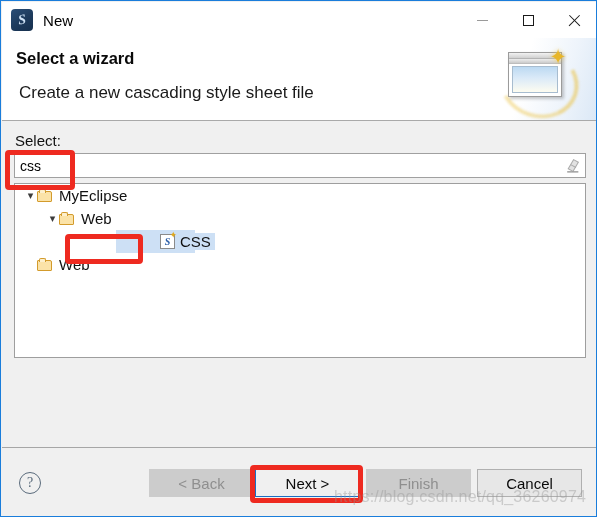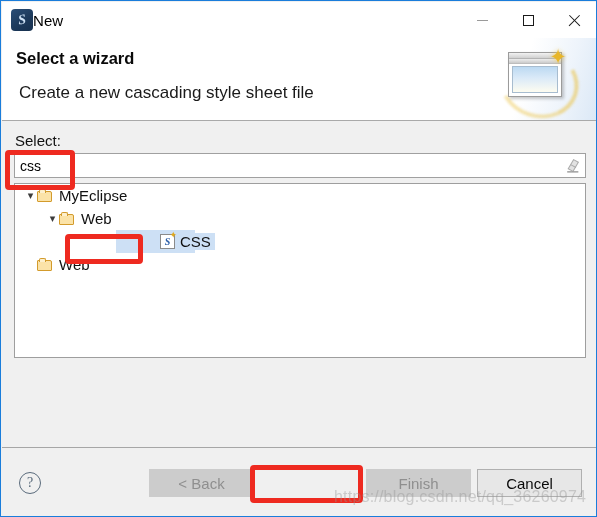--- a/index.html
+++ b/index.html
@@ -50,20 +50,21 @@
     justify-content: center;
     color: #cfe2f5;
     font-family: "Liberation Serif", serif;
     font-style: italic;
     font-weight: bold;
     font-size: 14px;
     line-height: 1;
     transform: rotate(-8deg);
   }
   .title-text {
+    margin-left: 10px;
     font-size: 15px;
     color: #000000;
     letter-spacing: .1px;
   }
 
   .win-buttons {
     position: absolute;
     right: 0; top: 0;
     height: 36px;
     display: flex;
@@ -533,20 +534,21 @@
     </div>
 
 
   </div>
 
   <div class="footer-sep"></div>
   <div class="footer">
     <div class="help-btn">?</div>
 
     <div class="btn disabled" id="btn-back">&lt; Back</div>
+    <div class="btn focused" id="btn-next">Next &gt;</div>
     <div class="btn disabled" id="btn-finish">Finish</div>
     <div class="btn normal" id="btn-cancel">Cancel</div>
   </div>
 
   <div class="anno" id="anno-search"></div>
   <div class="anno" id="anno-css"></div>
   <div class="anno" id="anno-next"></div>
 
   <div class="watermark">https://blog.csdn.net/qq_36260974</div>
 

